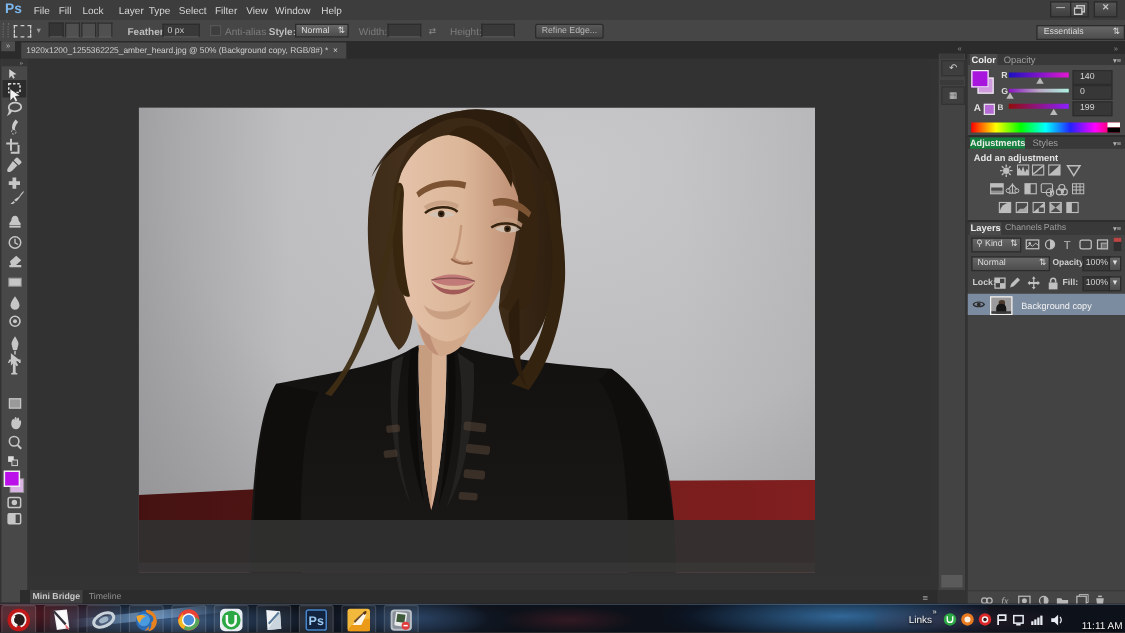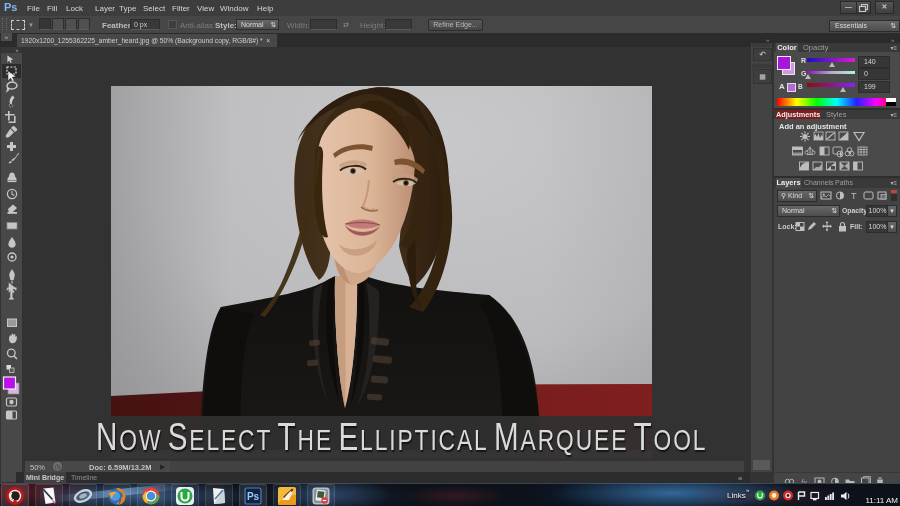--- a/index.html
+++ b/index.html
@@ -271,33 +271,21 @@
       <rect x="2.5" y="330" width="12" height="12" fill="#bb10ea" stroke="#efefef" stroke-width="1.2"></rect>
 
       <rect x="5.5" y="351" width="10" height="8" rx="1.5" fill="none" stroke="#c6c6c6" stroke-width="1.2"></rect>
       <circle cx="10.5" cy="355" r="2.2" fill="#c6c6c6"></circle>
 
       <rect x="5.5" y="364" width="10" height="8" rx="1" fill="none" stroke="#c6c6c6" stroke-width="1.2"></rect>
       <rect x="5.5" y="364" width="6" height="8" fill="#c6c6c6"></rect>
     </svg>
   </div>
 
-  <div class="abs" id="caption">
-    <div id="capin" style="position:absolute;left:96px;top:0;transform-origin:0 0;transform:scaleX(0.76);letter-spacing:2.5px;text-shadow:1px 1.5px 1.5px rgba(0,0,0,0.65);">
-      <span class="c1">N</span><span class="c2">OW</span> <span class="c1">S</span><span class="c2">ELECT</span> <span class="c1">T</span><span class="c2">HE</span> <span class="c1">E</span><span class="c2">LLIPTICAL</span> <span class="c1">M</span><span class="c2">ARQUEE</span> <span class="c1">T</span><span class="c2">OOL</span>
-    </div>
-  </div>
-
-  <div class="abs" id="statusbar">
-    <span style="position:absolute;left:5px;top:2px;">50%</span>
-    <span style="position:absolute;left:28px;top:1px;width:9px;height:9px;background:#6f6f6f;border-radius:50%;color:#333;font-size:7px;text-align:center;line-height:9px;">◷</span>
-    <span style="position:absolute;left:64px;top:2px;font-weight:bold;">Doc: 6.59M/13.2M</span>
-    <span style="position:absolute;left:135px;top:2px;color:#252525;font-size:7px;">▶</span>
-    <div style="position:absolute;left:145px;top:0;width:574px;height:11px;background:#424242;"></div>
-  </div>
+
   <div class="abs" id="mbrow">
     <span style="position:absolute;left:8px;top:0;width:42px;height:11px;background:#404040;color:#c9c9c9;font-weight:bold;text-align:center;line-height:11px;font-size:7px;">Mini Bridge</span>
     <span style="position:absolute;left:55px;top:2px;font-size:7px;">Timeline</span>
     <span style="position:absolute;left:722px;top:2px;color:#9a9a9a;">≡</span>
   </div>
 
   <div class="abs" id="rstrip">
     <div style="position:absolute;left:1px;top:0px;width:19px;height:4px;background:#3a3a3a;"></div>
     <div style="position:absolute;left:2px;top:5px;width:17px;height:11px;background:#3e3e3e;border:1px solid #333;color:#c9c9c9;font-size:8px;text-align:center;line-height:11px;">↶</div>
     <div style="position:absolute;left:1px;top:21px;width:19px;height:4px;background:#3a3a3a;"></div>
@@ -333,21 +321,21 @@
       <div style="position:absolute;left:66px;top:43.5px;width:0;height:0;border-left:3.5px solid transparent;border-right:3.5px solid transparent;border-bottom:5px solid #b9b9b9;"></div>
       <div class="vbox" style="left:84px;top:37.5px;width:25px;height:10px;line-height:10px;padding-left:5px;">199</div>
 
       <div style="position:absolute;left:3px;top:55px;width:119px;height:8px;background:linear-gradient(to right,#f00,#ff0,#0f0,#0ff,#22f,#f0f,#f00);"></div>
       <div style="position:absolute;left:112px;top:55px;width:10px;height:4px;background:#fff;"></div>
       <div style="position:absolute;left:112px;top:59px;width:10px;height:4px;background:#000;"></div>
     </div>
 
     <div class="prow" style="top:67px;height:66px;background:#4a4a4a;">
       <div style="position:absolute;left:0;top:0;width:126px;height:9px;background:#393939;"></div>
-      <div style="position:absolute;left:2px;top:0;width:44px;height:9px;background:#7f1d1d;color:#ececec;font-size:7.3px;font-weight:bold;text-align:center;line-height:9px;">Adjustments</div>
+      <div style="position:absolute;left:2px;top:0;width:44px;height:9px;background:#15803d;color:#ececec;font-size:7.3px;font-weight:bold;text-align:center;line-height:9px;">Adjustments</div>
       <span class="ptab" style="left:52px;line-height:9px;">Styles</span>
       <span style="position:absolute;right:3px;top:1px;color:#b5b5b5;font-size:6px;">▾≡</span>
       <div style="position:absolute;left:5px;top:12px;color:#e4e4e4;font-size:7.5px;font-weight:bold;">Add an adjustment</div>
       <svg style="position:absolute;left:0;top:20px;" width="126" height="46" viewBox="0 0 126 46">
         <g fill="#bdbdbd" stroke="#bdbdbd">
 
           <circle cx="31" cy="6.5" r="2.6" fill="#bdbdbd" stroke="none"></circle>
           <g stroke-width="1.1">
             <path d="M31,1.5 l0,2"></path>
               <path d="M31,9.5 l0,2"></path>
@@ -451,20 +439,32 @@
           <path d="M19,2 l2,2 l-5,5 l-3,1 l1,-3 Z"></path>
           <path d="M32,1 l1.5,2 l-1,0 l0,2.5 l2.5,0 l0,-1 l2,1.8 l-2,1.8 l0,-1 l-2.5,0 l0,2.5 l1,0 l-1.5,2 l-1.5,-2 l1,0 l0,-2.5 l-2.5,0 l0,1 l-2,-1.8 l2,-1.8 l0,1 l2.5,0 l0,-2.5 l-1,0 Z"></path>
           <rect x="44" y="6" width="7" height="5.5"></rect>
           <path d="M45.5,6 l0,-1.5 a2,2 0 0 1 4,0 l0,1.5" fill="none" stroke="#c0c0c0" stroke-width="1.2"></path>
         </g>
       </svg>
       <span style="position:absolute;left:76px;top:44.5px;color:#cfcfcf;font-size:7px;font-weight:bold;">Fill:</span>
       <div class="vbox" style="left:92px;top:42.5px;width:21px;height:10px;line-height:10px;text-align:center;">100%</div>
       <div class="dd" style="left:113px;top:42.5px;width:8px;height:10px;line-height:10px;text-align:center;">▾</div>
 
+      <div style="position:absolute;left:0;top:57px;width:126px;height:17px;background:#7c8ca0;">
+        <svg style="position:absolute;left:4px;top:4.5px;" width="10" height="7" viewBox="0 0 10 7">
+            <path d="M0.5,3.5 C2,1 8,1 9.5,3.5 C8,6 2,6 0.5,3.5 Z" fill="none" stroke="#2b2b2b" stroke-width="0.9"></path>
+            <circle cx="5" cy="3.5" r="1.5" fill="#2b2b2b"></circle>
+          </svg>
+        <div style="position:absolute;left:18px;top:1.5px;width:16px;height:13.5px;background:#9b9b9d;border:1.5px solid #f2f2f2;overflow:hidden;">
+          <div style="position:absolute;left:5.5px;top:2.5px;width:5px;height:3.5px;background:#4a3a2c;border-radius:50% 50% 0 0;"></div>
+          <div style="position:absolute;left:4px;top:5.5px;width:8px;height:8px;background:#161616;border-radius:45% 45% 0 0;"></div>
+          <div style="position:absolute;left:0;top:11px;width:16px;height:3px;background:#3a3a3a;"></div>
+        </div>
+        <span style="position:absolute;left:43px;top:4.5px;color:#f2f2f2;font-size:7.3px;">Background copy</span>
+      </div>
 
 
       <div style="position:absolute;left:0;top:294px;width:126px;height:11px;background:#454545;border-top:1px solid #383838;">
         <svg width="126" height="11" viewBox="0 0 126 11">
           <g stroke="#b8b8b8" fill="none" stroke-width="1">
             <circle cx="13.5" cy="5.5" r="2.2"></circle>
               <circle cx="17.5" cy="5.5" r="2.2"></circle>
             <text x="27" y="8.5" font-size="8" font-style="italic" fill="#b8b8b8" stroke="none" font-family="Liberation Serif">fx</text>
             <rect x="41" y="2" width="9" height="7"></rect>
               <circle cx="45.5" cy="5.5" r="2" fill="#b8b8b8" stroke="none"></circle>

